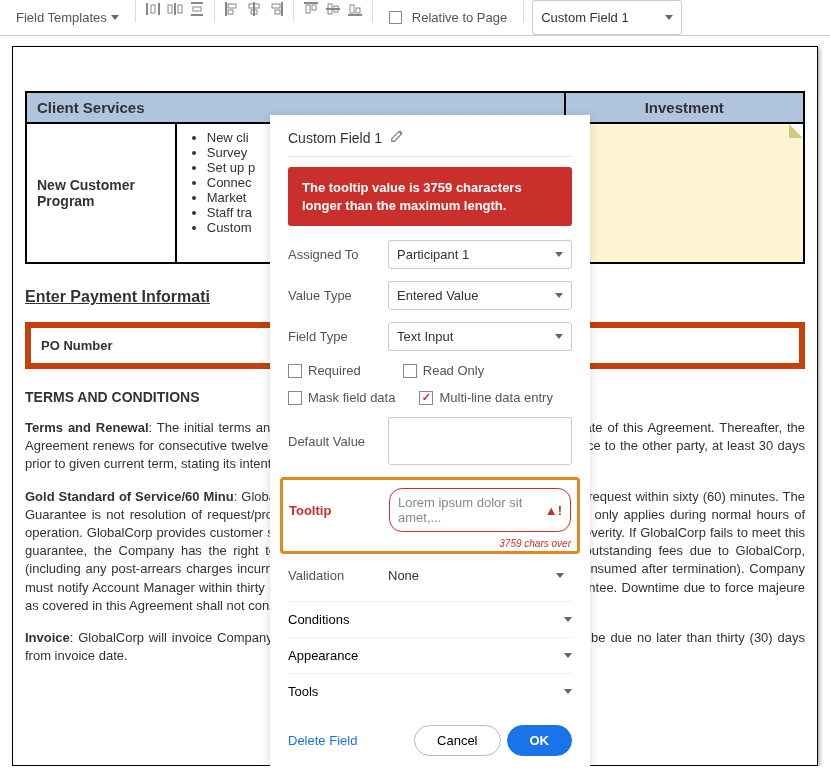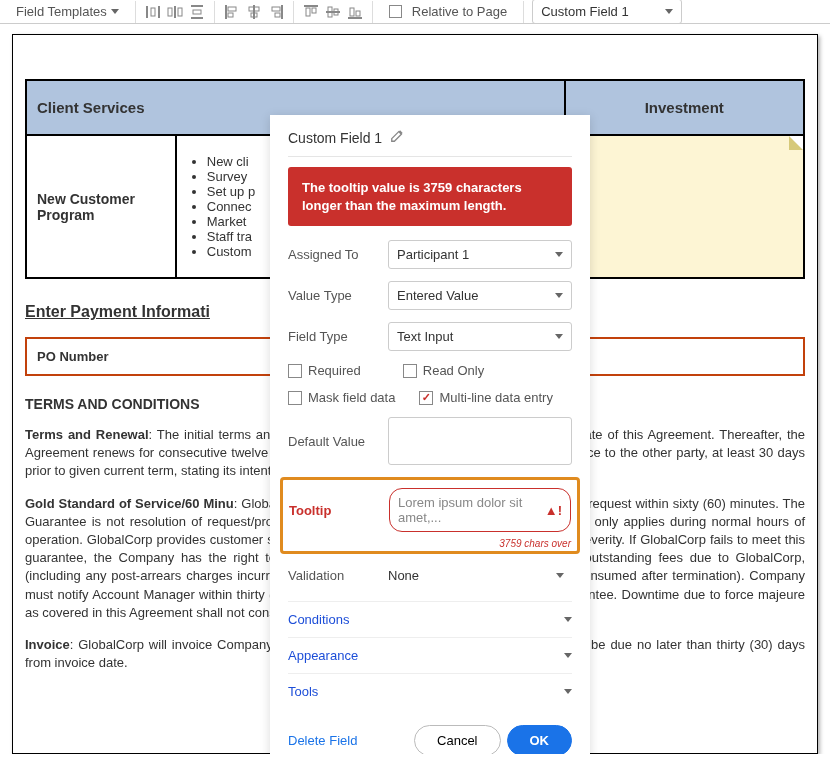--- a/index.html
+++ b/index.html
@@ -1,44 +1,44 @@
 <!DOCTYPE html>
 <html><head>
   <meta charset="utf-8">
   <style>
     * { box-sizing: border-box; margin: 0; padding: 0; }
     body { font-family: 'Segoe UI', Arial, sans-serif; font-size: 13px; color: #333; width: 830px; background: #fff; position: relative; }
     
     
-    .toolbar { display: flex; align-items: center; height: 24px; padding: 0 8px; gap: 4px; border-bottom: 1px solid #ccc; }
+    .toolbar { display: flex; height: 36px; padding: 0 8px; gap: 4px; border-bottom: 1px solid #ccc; }
     .toolbar-btn { display: flex; align-items: center; gap: 4px; padding: 4px 8px; cursor: pointer; color: #555; }
     .toolbar-icon { display: inline-flex; width: 18px; height: 18px; align-items: center; justify-content: center; }
     .toolbar-sep { width: 1px; height: 22px; background: #ddd; margin: 0 4px; }
     .checkbox-box { width: 13px; height: 13px; border: 1px solid #888; display: inline-block; margin-right: 6px; vertical-align: middle; }
     .toolbar-dropdown { border: 1px solid #ccc; border-radius: 3px; padding: 4px 8px; display: flex; align-items: center; justify-content: space-between; min-width: 150px; cursor: pointer; }
     .chevron { width: 0; height: 0; border-left: 4px solid transparent; border-right: 4px solid transparent; border-top: 5px solid #666; }
     
     
     .doc-frame { margin: 10px 12px 0 12px; padding: 8px 12px 0 12px; border: 1px solid #000; position: relative; height: 720px; overflow: hidden; box-shadow: 2px 2px 4px rgba(0,0,0,0.3); }
     
     
     .doc-table { width: 100%; border-collapse: collapse; margin-top: 36px; }
-    .doc-table th, .doc-table td { border: 2px solid #000; padding: 18px 10px; text-align: left; vertical-align: top; }
+    .doc-table th, .doc-table td { border: 2px solid #000; padding: 6px 10px; text-align: left; vertical-align: top; }
     .doc-table th { background: #b0c4de; font-weight: bold; font-size: 15px; }
     .doc-table th.invest { text-align: center; }
     .doc-table td.label-cell { font-weight: bold; font-size: 14px; vertical-align: middle; width: 150px; margin-left: 8px; }
     .doc-table td.list-cell { font-size: 13px; width: 390px; }
     .doc-table td.list-cell ul { list-style: disc; padding-left: 20px; }
     .invest-cell { background: #fdf5d4; position: relative; width: 240px; height: 140px; }
     .invest-cell::after { content: ''; position: absolute; top: 0; right: 0; width: 0; height: 0; border-left: 14px solid #d6c97a; border-top: 14px solid #fff; }
     
     .section-title { font-weight: bold; font-size: 16px; text-decoration: underline; margin-top: 24px; }
     
     .po-table { width: 100%; border-collapse: collapse; margin-top: 16px; }
-    .po-table td { border: 2px solid #c2410c; padding: 10px; font-weight: bold; }
+    .po-table td { border: 6px solid #c2410c; padding: 10px; font-weight: bold; }
     
     .terms-heading { font-weight: bold; font-size: 14px; margin-top: 20px; }
     .terms-para { font-size: 13px; margin-top: 14px; text-align: justify; line-height: 1.4; }
     .terms-para b { font-weight: bold; }
     
     
     .panel { position: absolute; left: 270px; top: 115px; width: 320px; background: #fff; padding: 14px 18px 16px 18px; box-shadow: 0 2px 10px rgba(0,0,0,0.15); }
     .panel-title-row { display: flex; align-items: center; gap: 8px; margin-bottom: 10px; }
     .panel-title { font-size: 14px; color: #333; }
     .pencil-icon { color: #888; cursor: pointer; }
@@ -56,21 +56,21 @@
     .chk.checked::after { content: '✓'; font-weight: bold; }
     
     .textarea-field { flex: 1; border: 1px solid #ccc; border-radius: 3px; height: 48px; }
     
     .tooltip-highlight { border: 3px solid #e08b1f; border-radius: 4px; padding: 8px 6px 2px 6px; margin: 0 -8px 4px -8px; }
     .tooltip-row .form-label { color: #c9302c; font-weight: bold; }
     .tooltip-input { flex: 1; border: 1.5px solid #c9302c; border-radius: 13px; padding: 6px 8px; display: flex; align-items: center; justify-content: space-between; color: #888; font-size: 13px; }
     .warn-triangle { color: #c9302c; font-weight: bold; }
     .chars-over { text-align: right; color: #c9302c; font-size: 10px; margin-top: 6px; font-style: italic; }
     
-    .collapsible { display: flex; justify-content: space-between; align-items: center; padding: 10px 0; border-top: 1px solid #eee; color: #1d4ed8; font-size: 13px; cursor: pointer; }
+    .collapsible { display: flex; justify-content: space-between; align-items: center; padding: 10px 0; border-top: 1px solid #eee; color: #000000; font-size: 13px; cursor: pointer; }
     
     .panel-footer { display: flex; justify-content: space-between; align-items: center; margin-top: 16px; }
     .delete-link { color: #1a73e8; font-size: 13px; cursor: pointer; }
     .footer-btns { display: flex; gap: 6px; }
     .btn { border-radius: 18px; padding: 7px 22px; font-size: 13px; cursor: pointer; border: 1px solid #bbb; background: #fff; }
     .btn-primary { background: #1a73e8; color: #ffffff; border: 1px solid #1a73e8; font-weight: 600; }
   </style>
 </head>
 <body>
 

